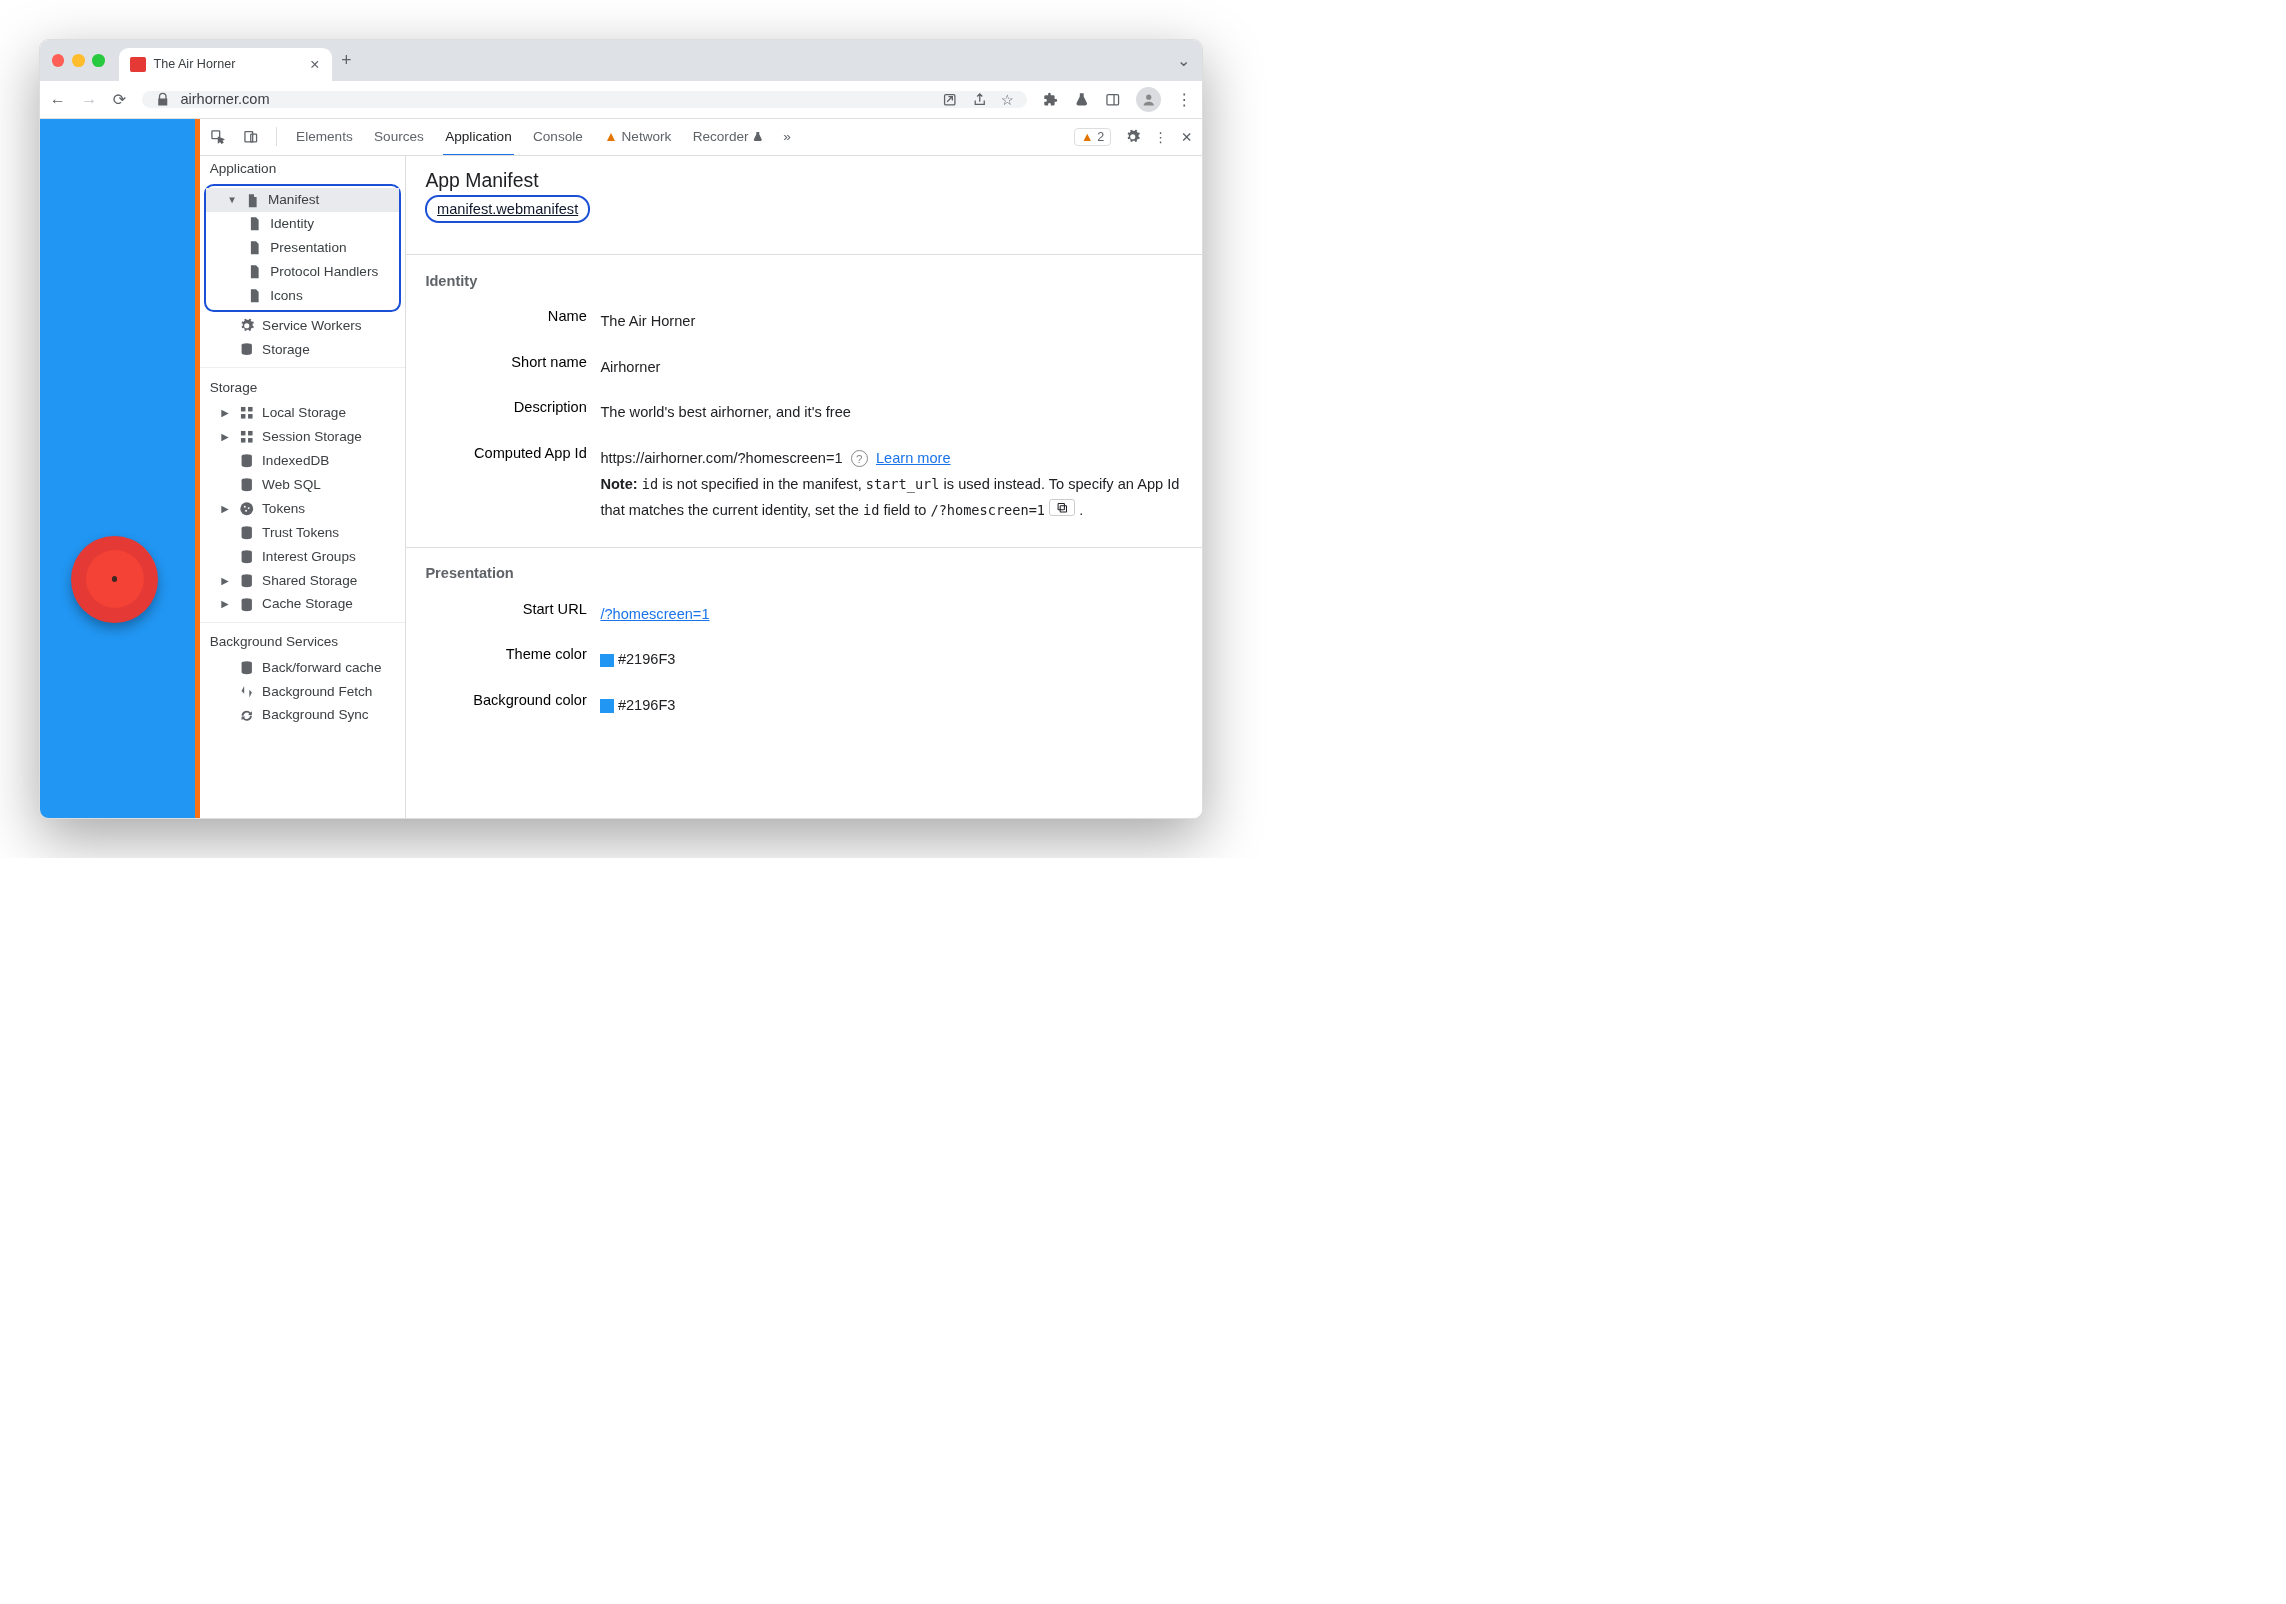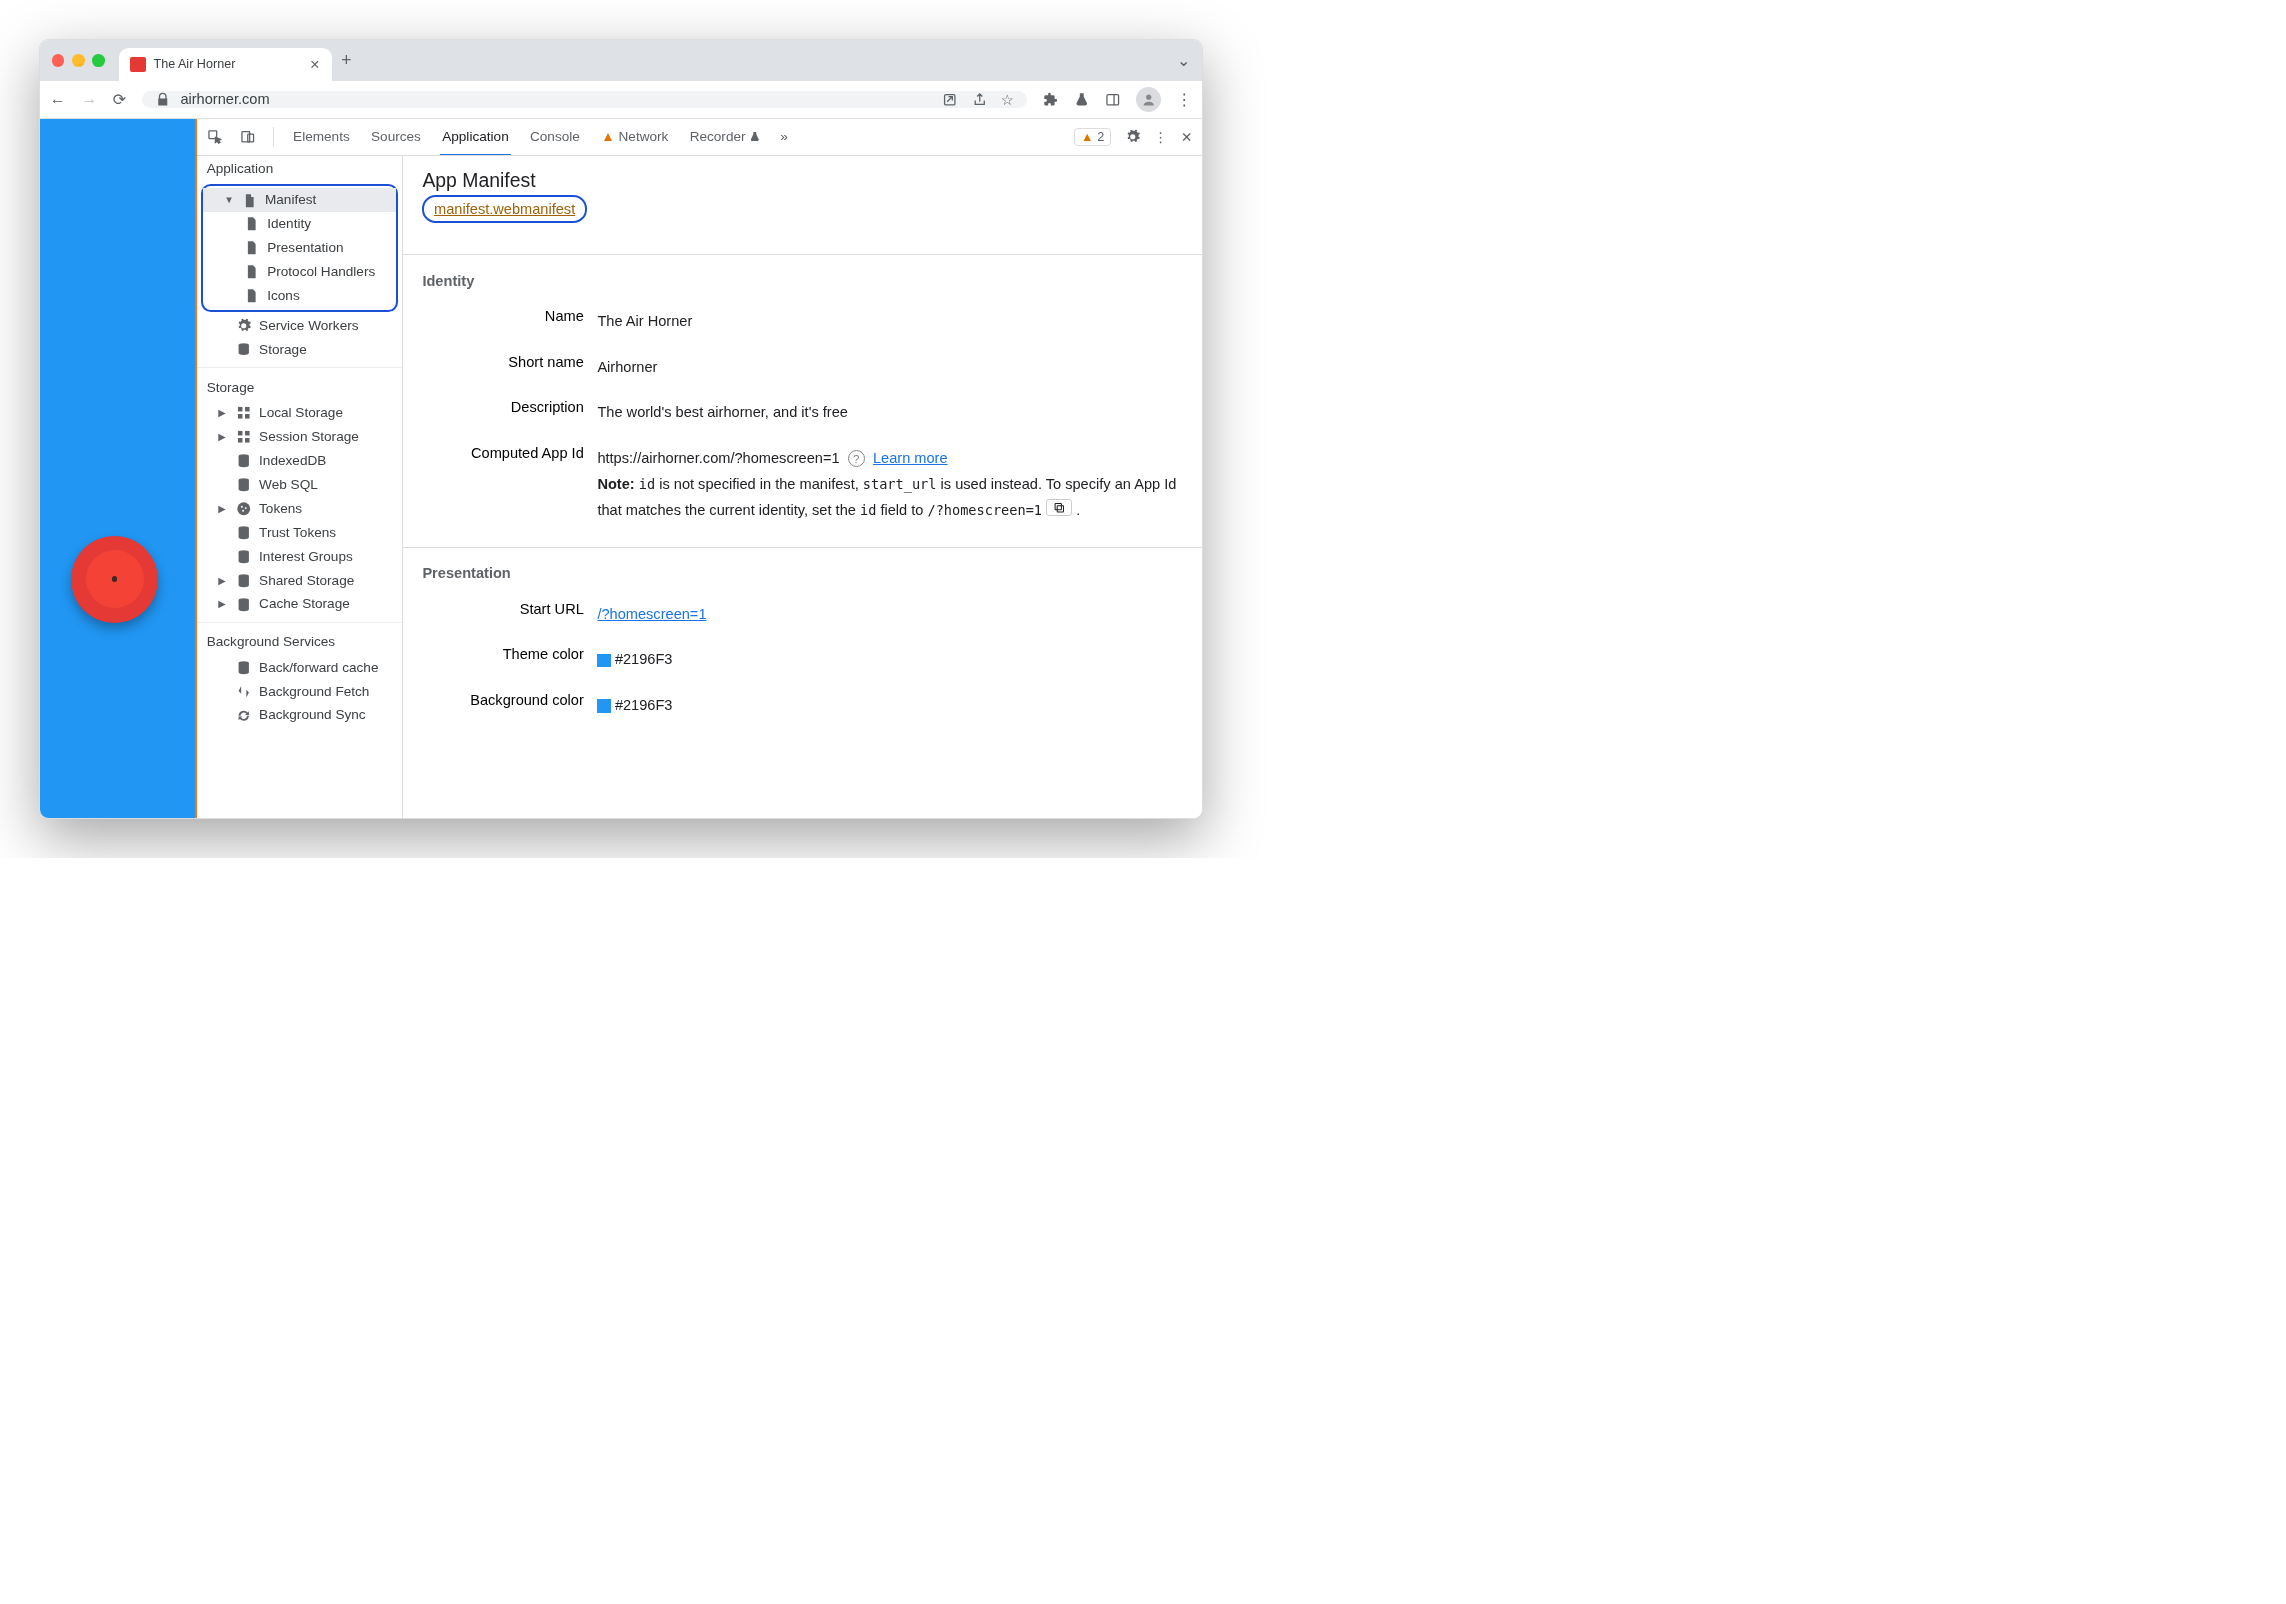--- a/index.html
+++ b/index.html
@@ -69,21 +69,21 @@
 .omni-actions { margin-left:auto; display:flex; gap:13.6px; color:#5f6368; }
 .toolbar-right { display:flex; gap:15.5px; color:#5f6368; align-items:center; }
 .avatar-dot { width:25px;height:25px;border-radius:50%;background:#dadce0;display:flex;align-items:center;justify-content:center; }
 
 .body-row { display:flex; height: 699px; }
 .page-blue { width: 155px; background:#2196f3; position:relative; }
 .airhorn-btn { position:absolute; left:31px; top:417px; width:87px; height:87px; border-radius:50%; background:#e53935; box-shadow:0 5.8px 11.6px rgba(0,0,0,0.3); display:flex; align-items:center; justify-content:center; }
 .airhorn-inner { width:58px;height:58px;border-radius:50%;background:#f44336;display:flex;align-items:center;justify-content:center; }
 .airhorn-dot { width:5.8px;height:5.8px;border-radius:50%;background:#3e2723; }
 
-.devtools { flex:1; display:flex; flex-direction:column; border-left:2px solid #f97316; background:#fff; }
+.devtools { flex:1; display:flex; flex-direction:column; border-left:5px solid #f97316; background:#fff; }
 .dt-header {
   height: 37px;
   border-bottom: 1px solid #ddd;
   display:flex;
   align-items:center;
   padding: 0 9.7px;
   gap: 17.5px;
   font-size: 13.6px;
   color:#5f6368;
 }
@@ -102,21 +102,21 @@
 .sb-item.selected { background:#e8eaed; }
 .disclosure { width:9.7px; color:#5f6368; font-size:9.7px; }
 .sb-icon { width:15.5px; text-align:center; color:#5f6368; flex-shrink:0; }
 
 .highlight-box { border: 2.9px solid #1a4fd6; border-radius: 9.7px; margin: 1.9px 3.9px; padding: 1.9px 0; }
 .hr { border-top:1px solid #eee; margin:5.8px 0; }
 
 .dt-main { flex:1; overflow-y:auto; padding: 13.6px 19.4px 29px 19.4px; font-size:14.6px; color:#3c4043; }
 .main-title { font-size:19.4px; color:#202124; margin-bottom:3px; }
 .link-pill { border:2.9px solid #1a4fd6; border-radius:13.6px; padding:3.9px 9.7px; display:inline-block; margin-bottom:17.5px; }
-.link-pill a { color:#a16207; }
+.link-pill a { color:#0f172a; }
 .section-head { font-weight:600; color:#5f6368; margin: 17.5px 0 9.7px 0; }
 .kv-row { display:flex; padding: 9.7px 0; align-items:flex-start; }
 .kv-key { width: 175px; text-align:right; color:#000000; padding-right:13.6px; flex-shrink:0; }
 .kv-val { flex:1; color:#202124; line-height:1.8; }
 .kv-val a { color:#1a73e8; text-decoration:underline; }
 .kv-val code { font-family: Menlo, monospace; font-size:13.6px; }
 .info-icon { display:inline-block; width:17.5px;height:17.5px;border:1.5px solid #888;border-radius:50%;text-align:center;line-height:15.5px;font-size:11.6px;color:#888;margin:0 3.9px; }
 .copy-btn { border:1px solid #ccc; padding:0 5.8px; border-radius:2.9px; display:inline-flex; align-items:center; cursor:pointer; }
 .swatch { display:inline-block; width:13.6px;height:13.6px;background:#2196f3;vertical-align:middle;margin-right:3.9px; }
 .divider-h { border-top:1px solid #ddd; margin: 13.6px -19.4px; }

